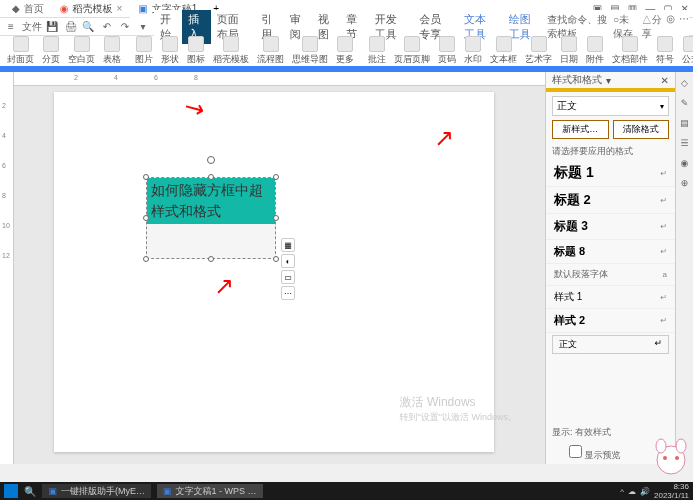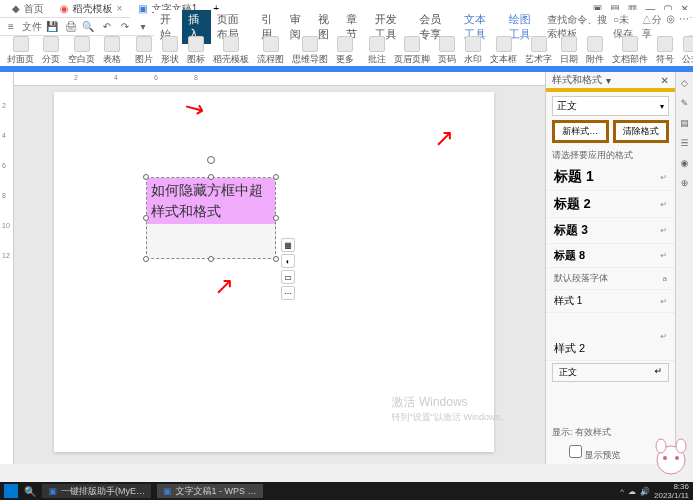--- a/index.html
+++ b/index.html
@@ -31,47 +31,47 @@
 .ruler-top { height: 14px; background: #fff; border-bottom: 1px solid #ccc; position: relative; }
 .ruler-top .tick { position: absolute; top: 2px; font-size: 7px; color: #888; }
 .page { position: absolute; left: 40px; top: 20px; width: 440px; height: 360px; background: #fff; box-shadow: 0 1px 3px rgba(0,0,0,0.2); }
 .textbox { position: absolute; left: 92px; top: 85px; width: 130px; height: 82px; border: 1px dashed #888; background: #f5f5f5; }
 .textbox-handle { position: absolute; width: 6px; height: 6px; background: #fff; border: 1px solid #666; border-radius: 50%; }
 .tb-h-tl { left: -4px; top: -4px; } .tb-h-tr { right: -4px; top: -4px; }
 .tb-h-bl { left: -4px; bottom: -4px; } .tb-h-br { right: -4px; bottom: -4px; }
 .tb-h-tm { left: 50%; top: -4px; margin-left: -3px; } .tb-h-bm { left: 50%; bottom: -4px; margin-left: -3px; }
 .tb-h-ml { left: -4px; top: 50%; margin-top: -3px; } .tb-h-mr { right: -4px; top: 50%; margin-top: -3px; }
 .tb-rotate { position: absolute; left: 50%; top: -22px; margin-left: -4px; width: 8px; height: 8px; border: 1px solid #666; border-radius: 50%; background: #fff; }
-.textbox-text { padding: 2px 4px; font-size: 14px; color: #333; line-height: 1.5; background: #f0abfc; }
+.textbox-text { padding: 2px 4px; font-size: 14px; color: #333; line-height: 1.5; background: #14b8a6; }
 .float-tools { position: absolute; right: -22px; top: 60px; width: 16px; display: flex; flex-direction: column; gap: 2px; }
 .float-tool { width: 14px; height: 14px; background: #fff; border: 1px solid #ccc; border-radius: 2px; font-size: 8px; display: flex; align-items: center; justify-content: center; }
 .arrow-red { position: absolute; color: #ff0000; font-size: 24px; pointer-events: none; }
 .side-panel { width: 130px; background: #f8f8f8; border-left: 1px solid #ccc; display: flex; flex-direction: column; }
 .panel-header { height: 20px; display: flex; align-items: center; padding: 0 6px; font-size: 10px; color: #555; border-bottom: 4px solid #eab308; }
 .panel-header .close { margin-left: auto; cursor: pointer; }
 .panel-dropdown { margin: 4px 6px; padding: 2px 4px; border: 1px solid #ccc; background: #fff; font-size: 10px; display: flex; align-items: center; }
 .panel-dropdown .arrow { margin-left: auto; font-size: 8px; }
 .panel-btns { display: flex; gap: 4px; padding: 0 6px 4px; }
-.panel-btn { flex: 1; padding: 2px 4px; border: 3px solid #a16207; background: #fff; font-size: 9px; text-align: center; }
+.panel-btn { flex: 1; padding: 2px 4px; border: 1px solid #a16207; background: #fff; font-size: 9px; text-align: center; }
 .panel-label { padding: 2px 6px; font-size: 9px; color: #666; }
 .style-list { flex: 1; overflow: auto; }
 .style-item { padding: 4px 8px; display: flex; align-items: center; border-bottom: 1px solid #eee; }
 .style-item .refresh { margin-left: auto; font-size: 8px; color: #888; }
 .style-h1 { font-size: 14px; font-weight: bold; } .style-h2 { font-size: 13px; font-weight: bold; }
 .style-h3 { font-size: 12px; font-weight: bold; } .style-h4 { font-size: 11px; font-weight: bold; }
 .style-default { font-size: 9px; color: #666; } .style-s1 { font-size: 10px; }
-.style-s2 { font-size: 11px; font-weight: normal; margin-top: 24px; }
+.style-s2 { font-size: 11px; font-weight: bold; }
 .style-normal-row { padding: 2px 6px; border: 1px solid #ccc; margin: 2px 6px; font-size: 9px; display: flex; }
 .side-tabs { width: 18px; background: #f0f0f0; border-left: 1px solid #ccc; display: flex; flex-direction: column; align-items: center; padding-top: 4px; gap: 6px; }
 .side-tab { width: 14px; height: 14px; font-size: 9px; color: #666; display: flex; align-items: center; justify-content: center; }
 .taskbar { position: absolute; bottom: 0; left: 0; right: 0; height: 18px; background: #1a1a1a; display: flex; align-items: center; padding: 0 4px; gap: 6px; }
 .task-item { height: 14px; padding: 0 6px; background: #333; color: #ccc; font-size: 9px; display: flex; align-items: center; gap: 4px; }
 .task-item.active { background: #444; }
 .task-tray { margin-left: auto; display: flex; gap: 4px; color: #ccc; font-size: 8px; align-items: center; }
-.watermark { position: absolute; right: 36px; bottom: 40px; font-size: 12px; color: #ccc; pointer-events: none; }
+.watermark { position: absolute; right: 28px; bottom: 40px; font-size: 12px; color: #ccc; pointer-events: none; }
 .mascot { position: absolute; right: 2px; bottom: 24px; width: 40px; height: 40px; }
 </style>
 </head>
 <body>
 
 <div class="titlebar">
   <div class="tab tab-home">
       <span>◆</span>
       <span>首页</span>
     </div>

